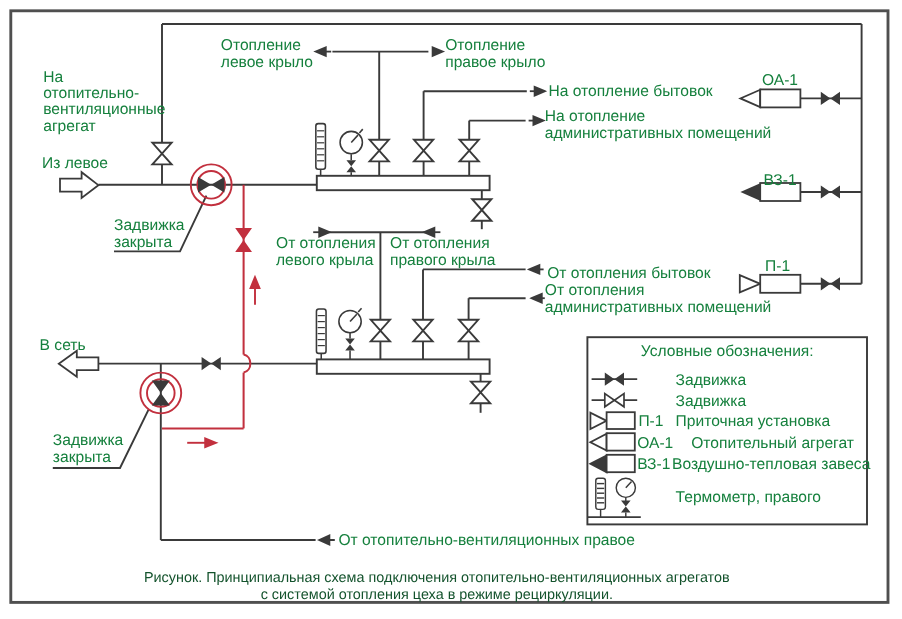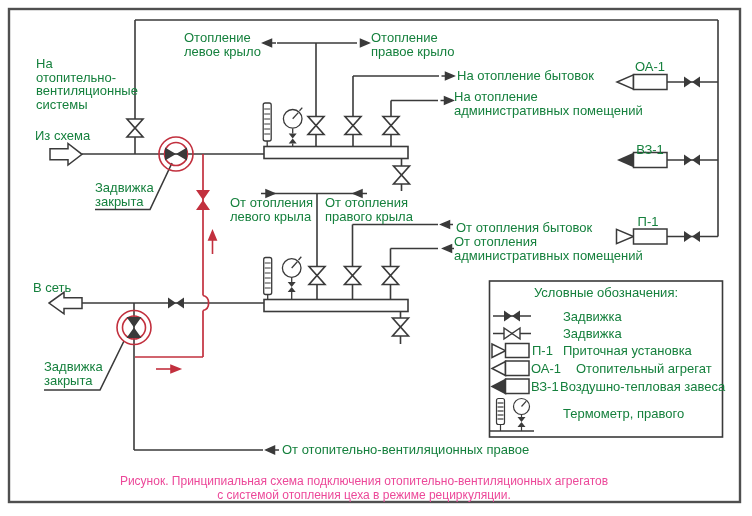--- a/index.html
+++ b/index.html
@@ -5,21 +5,21 @@
   html,body{margin:0;padding:0;background:#fff;}
   .stage{position:relative;width:752px;height:516px;background:#fff;overflow:hidden;
          font-family:"Liberation Sans", sans-serif;}
   .stage svg{position:absolute;left:0;top:0;}
   .lbl{position:absolute;font-size:13px;line-height:14px;color:#15803d;
        white-space:pre-line;}
   .lh13{line-height:13.5px;}
   .bold{font-weight:normal;}
   .ctr{text-align:center;}
   .cap{position:absolute;left:14px;width:700px;text-align:center;font-size:12px;
-       color:#ec4899;}
+       color:#14532d;}
 </style>
 </head>
 <body>
 
 <div class="stage">
 
 <svg width="752" height="516" viewBox="0 0 752 516">
   <defs>
     <path id="vh" d="M-8,-5.5 L-8,5.5 L0,0 Z M8,-5.5 L8,5.5 L0,0 Z"></path>
     <path id="vv" d="M-8,-9 L8,-9 L0,0 Z M-8,9 L8,9 L0,0 Z"></path>
@@ -213,22 +213,22 @@
     <line x1="490" y1="431" x2="534" y2="431"></line>
   </g>
   <use href="#vh" transform="translate(512,316)" fill="#3a3a3a"></use>
   <use href="#vh" transform="translate(512,333.5)" fill="#fff" stroke="#3a3a3a" stroke-width="1.4"></use>
   <use href="#cock" transform="translate(521.5,422)" fill="#3a3a3a"></use>
 </svg>
 
 <div class="lbl lh13" style="left:36px;top:57px;">На
 отопительно-
 вентиляционные
-системы</div>
-<div class="lbl" style="left:35px;top:129px;">Из схема</div>
+агрегат</div>
+<div class="lbl" style="left:35px;top:129px;">Из левое</div>
 <div class="lbl" style="left:95px;top:181px;">Задвижка
 закрыта</div>
 <div class="lbl" style="left:184px;top:31px;">Отопление
 левое крыло</div>
 <div class="lbl" style="left:371px;top:31px;">Отопление
 правое крыло</div>
 <div class="lbl" style="left:457px;top:69px;">На отопление бытовок</div>
 <div class="lbl lh13" style="left:454px;top:90px;">На отопление
 административных помещений</div>
 <div class="lbl" style="left:230px;top:196px;">От отопления

